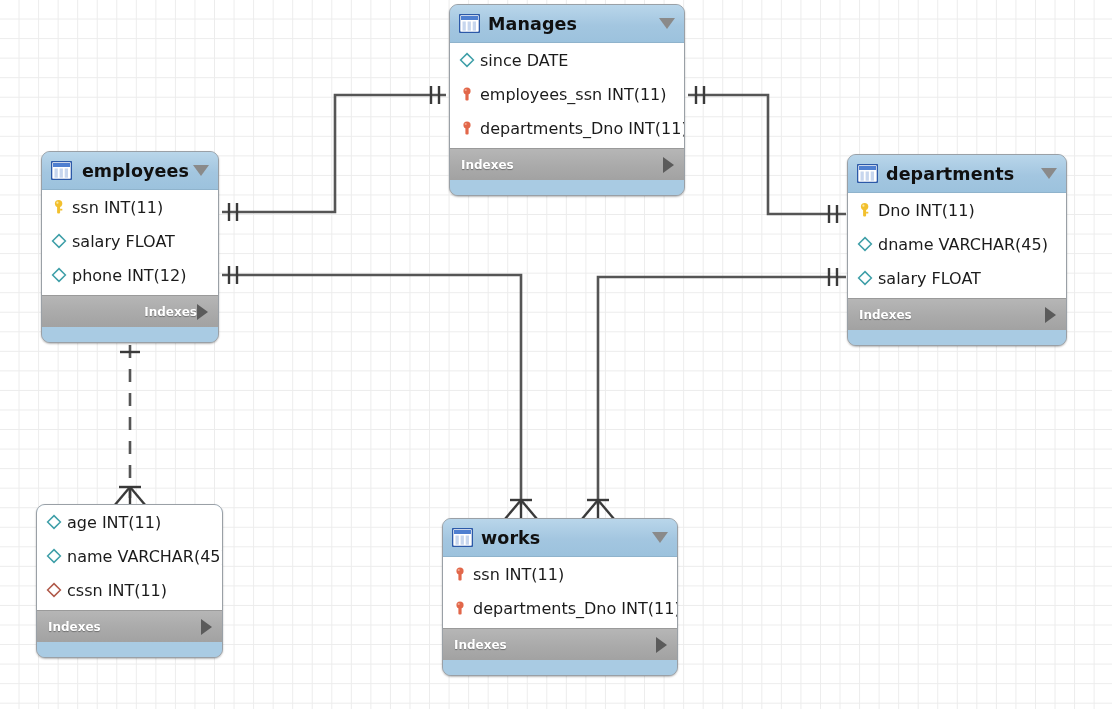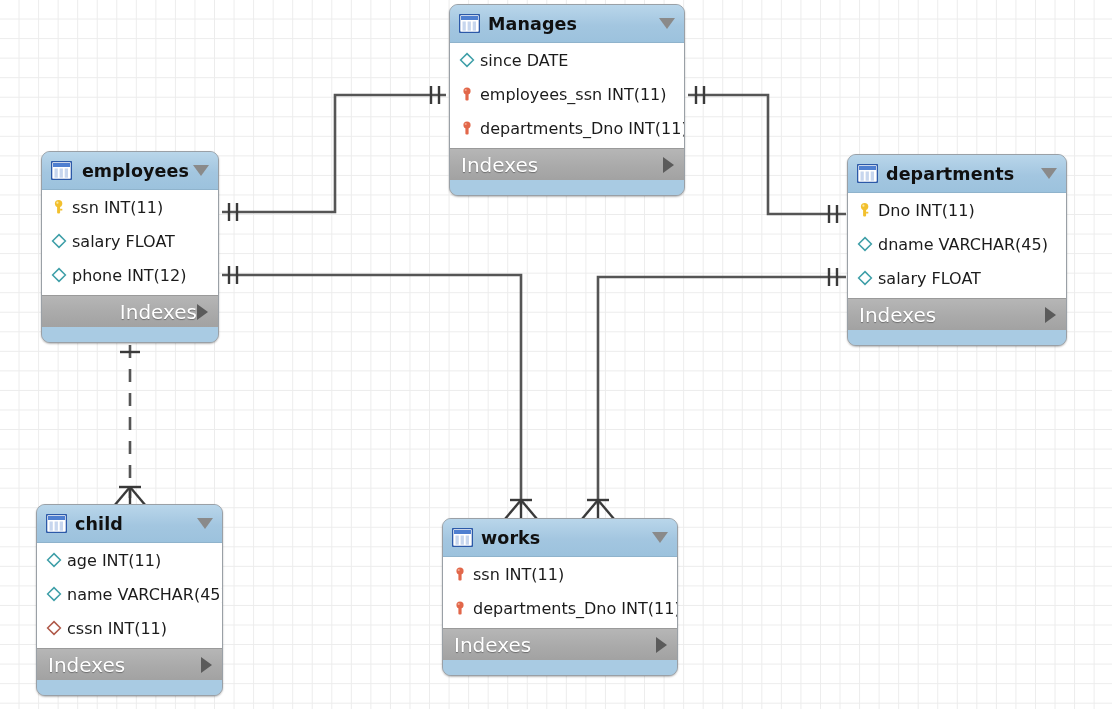--- a/index.html
+++ b/index.html
@@ -81,22 +81,22 @@
   .tbl-idx {
     height: 31px;
     display: flex;
     align-items: center;
     padding: 0 10px 0 11px;
     background: linear-gradient(to bottom,#b6b6b6 0%, #ababab 50%, #a2a2a2 100%);
     border-top: 1px solid #9a9a9a;
   }
   .idx-label {
     flex: 1 1 auto;
-    font-size: 20px;
-    font-weight: normal;
+    font-size: 12px;
+    font-weight: bold;
     color: #ffffff;
     text-shadow: 0 1px 1px rgba(0,0,0,.35);
   }
   .caret-right {
     width: 0; height: 0;
     border-top: 8px solid transparent;
     border-bottom: 8px solid transparent;
     border-left: 11px solid #5b5b5b;
     flex: 0 0 auto;
   }
@@ -332,33 +332,20 @@
       </div>
     </div>
     <div class="tbl-idx">
       <span class="idx-label">Indexes</span>
       <span class="caret-right"></span>
     </div>
     <div class="tbl-foot"></div>
   </div>
 
   <div class="tbl" style="left:36px; top:504px; width:187px;">
-    <div class="tbl-head">
-      <span class="ic">
-        <svg width="21" height="19" viewBox="0 0 21 19">
-          <rect x="0.5" y="0.5" width="20" height="18" rx="1.5" fill="#ffffff" stroke="#2c59a8" stroke-width="1.6"></rect>
-          <rect x="2" y="2" width="17" height="4" fill="#4f7fd0"></rect>
-          <rect x="3.5" y="7.5" width="3.3" height="9.2" fill="#c7d6ee"></rect>
-          <rect x="8.6" y="7.5" width="3.3" height="9.2" fill="#c7d6ee"></rect>
-          <rect x="13.7" y="7.5" width="3.3" height="9.2" fill="#c7d6ee"></rect>
-        </svg>
-      </span>
-      <span class="tbl-title">child</span>
-      <span class="caret-down"></span>
-    </div>
     <div class="tbl-body">
       <div class="col-row">
         <span class="ic">
           <svg width="16" height="16" viewBox="0 0 16 16">
             <path d="M8 1.6 L14.4 8 L8 14.4 L1.6 8 Z" fill="#ffffff" stroke="#3f9fa8" stroke-width="1.5"></path>
           </svg>
         </span>
         <span class="col-label">age INT(11)</span>
       </div>
       <div class="col-row">

